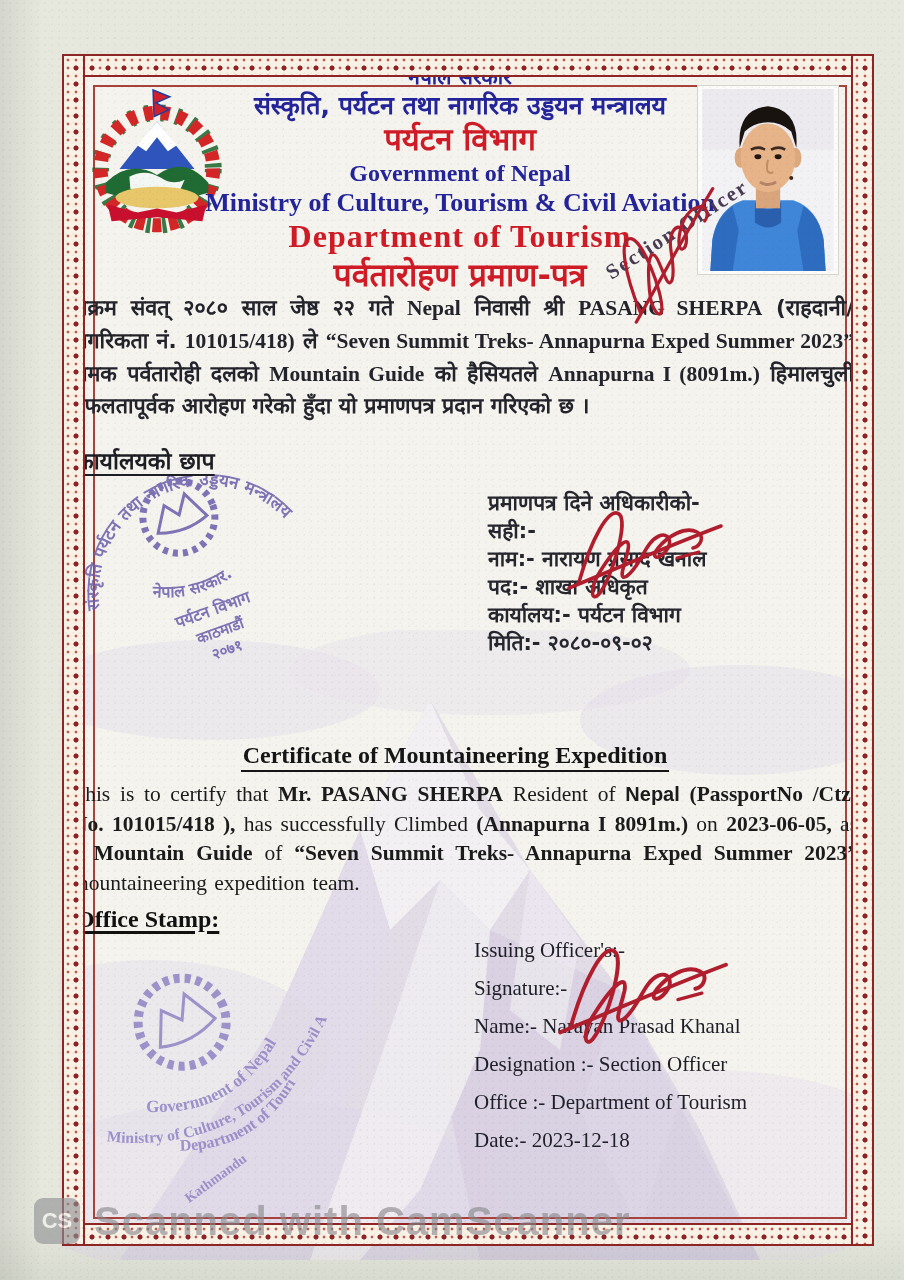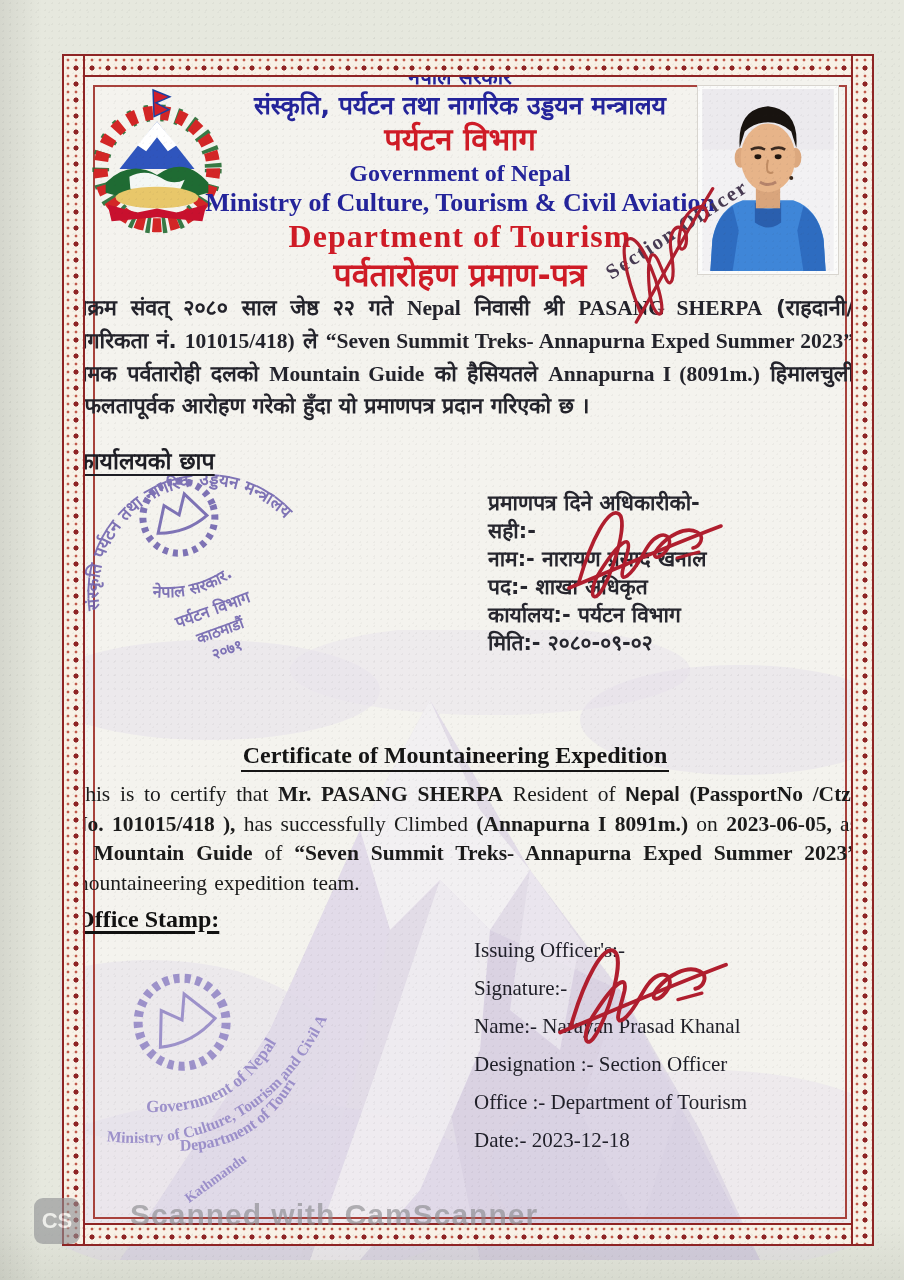--- a/index.html
+++ b/index.html
@@ -100,30 +100,30 @@
 
   .sig{z-index:14;}
   .sig path{fill:none;stroke:#b01e2e;stroke-linecap:round;stroke-linejoin:round;}
   .stamp{z-index:7;opacity:.88;}
   .section-officer{
     left:608px;top:262px;z-index:12;font-size:21px;color:#473a52;letter-spacing:2px;
     transform:rotate(-33deg);transform-origin:left center;font-weight:600;
   }
   .watermark-mtn{left:60px;top:630px;width:800px;height:630px;z-index:1;}
   .scanner{
-    left:34px;top:1198px;z-index:50;display:flex;opacity:.62;gap:36px;
+    left:34px;top:1198px;z-index:50;display:flex;align-items:center;opacity:.62;
   }
   .scanner .cs-icon{
     width:46px;height:46px;border-radius:9px;background:#8f9094;color:#f2f2f2;
     display:flex;align-items:center;justify-content:center;
     font-family:"Liberation Sans", sans-serif;font-weight:700;font-size:22px;
   }
   .scanner .cs-text{
     margin-left:14px;font-family:"Liberation Sans", sans-serif;font-weight:700;
-    font-size:30px;color:#88888c;letter-spacing:1px;
+    font-size:40px;color:#88888c;letter-spacing:1px;
   }
   .emblem{left:78px;top:86px;width:158px;height:158px;z-index:10;}
 </style>
 </head>
 <body>
 
 <div class="page">
 
   <div class="paper"></div>
 

